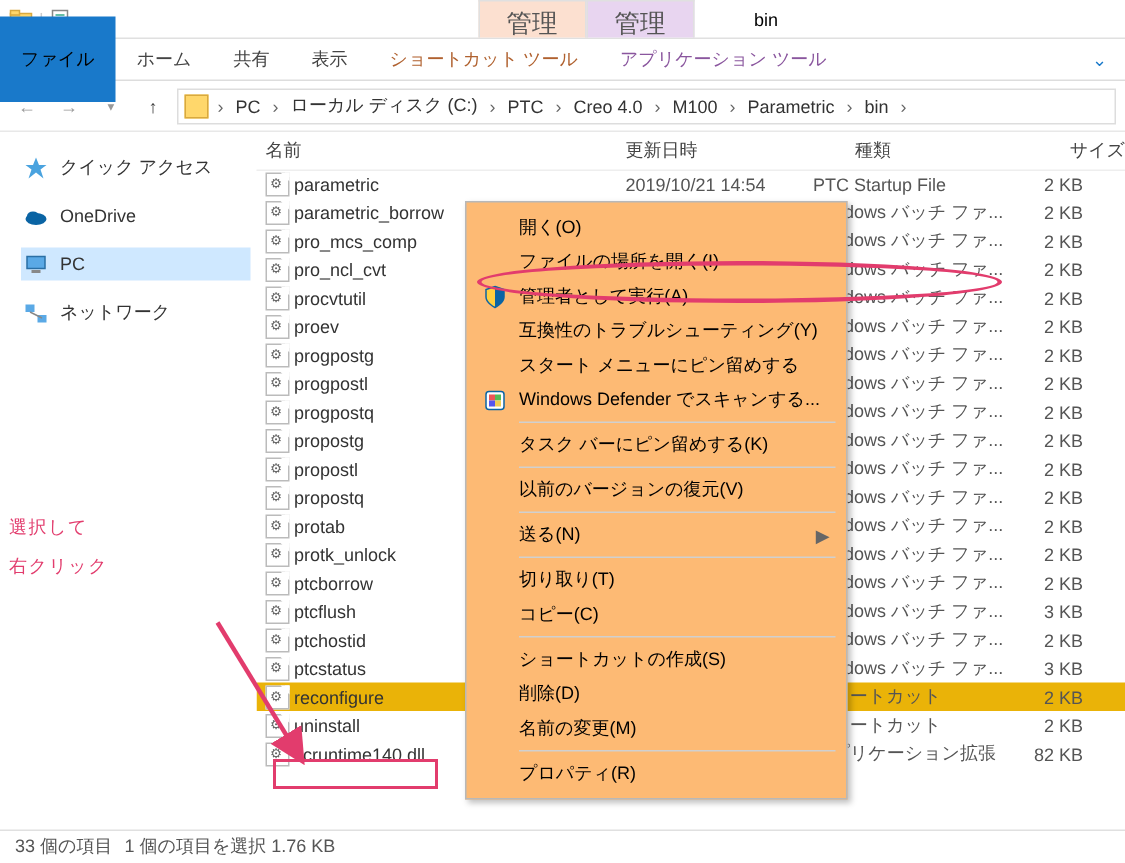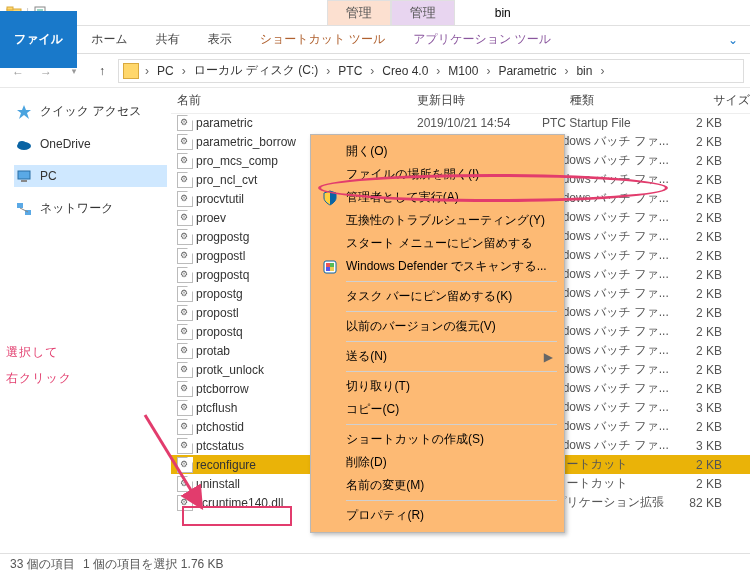--- a/index.html
+++ b/index.html
@@ -6,26 +6,26 @@
   body { background: #fff; width: 750px; height: 575px; overflow: hidden; position: relative; }
 
   
   .titlebar { height: 26px; display: flex; align-items: stretch; border-bottom: 1px solid #e0e0e0; }
   .titlebar .qat { display: flex; align-items: center; padding: 0 6px; gap: 4px; }
   .qat-icon { width: 16px; height: 16px; display: inline-block; }
   .tab-bg { display: flex; }
   .tabsection { border: 1px solid #e0e0e0; border-bottom: none; padding: 3px 18px 0; text-align: center; position: relative; }
   .tabsection.orange { background: #fce0d0; }
   .tabsection.purple { background: #e8d5f0; }
-  .tabsection .lbl { font-size: 13px; color: #555; }
+  .tabsection .lbl { font-size: 17px; color: #555; }
   .title-text { flex: 1; display: flex; align-items: center; padding-left: 40px; color: #000; }
 
   
   .ribbon { height: 28px; display: flex; align-items: center; border-bottom: 1px solid #ddd; }
-  .ribbon .file-tab { background: #1979ca; color: #ffffff; padding: 20px 14px; font-weight: bold; }
+  .ribbon .file-tab { background: #1979ca; color: #000000; padding: 20px 14px; }
   .ribbon .rtab { padding: 6px 14px; color: #444; }
   .ribbon .sub1 { color: #b0612f; }
   .ribbon .sub2 { color: #8a569e; }
 
   
   .navbar { height: 34px; display: flex; align-items: center; gap: 4px; padding: 0 6px; border-bottom: 1px solid #e8e8e8; }
   .nav-arrow { width: 24px; height: 24px; display: flex; align-items: center; justify-content: center; color: #999; border-radius: 2px; }
   .nav-arrow.enabled { color: #333; }
   .breadcrumb { flex: 1; display: flex; align-items: center; border: 1px solid #ddd; height: 24px; padding: 0 2px; background: #fff; gap: 2px; }
   .bc-icon { width: 16px; height: 16px; background: #ffd76b; border: 1px solid #d9a93e; margin: 0 2px; }

